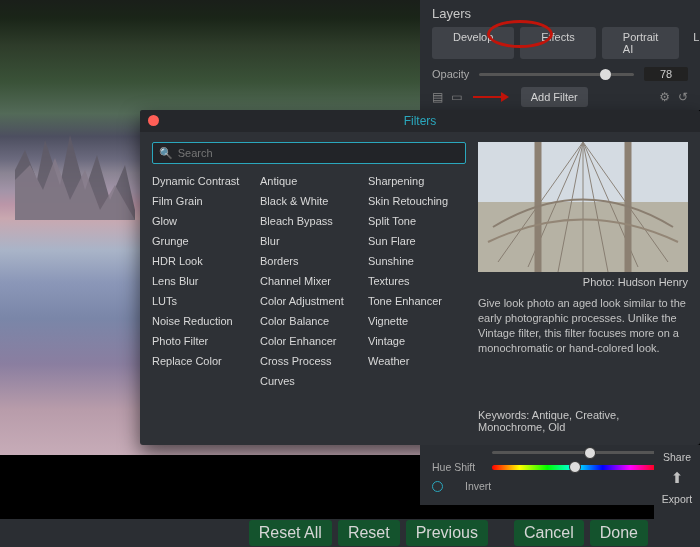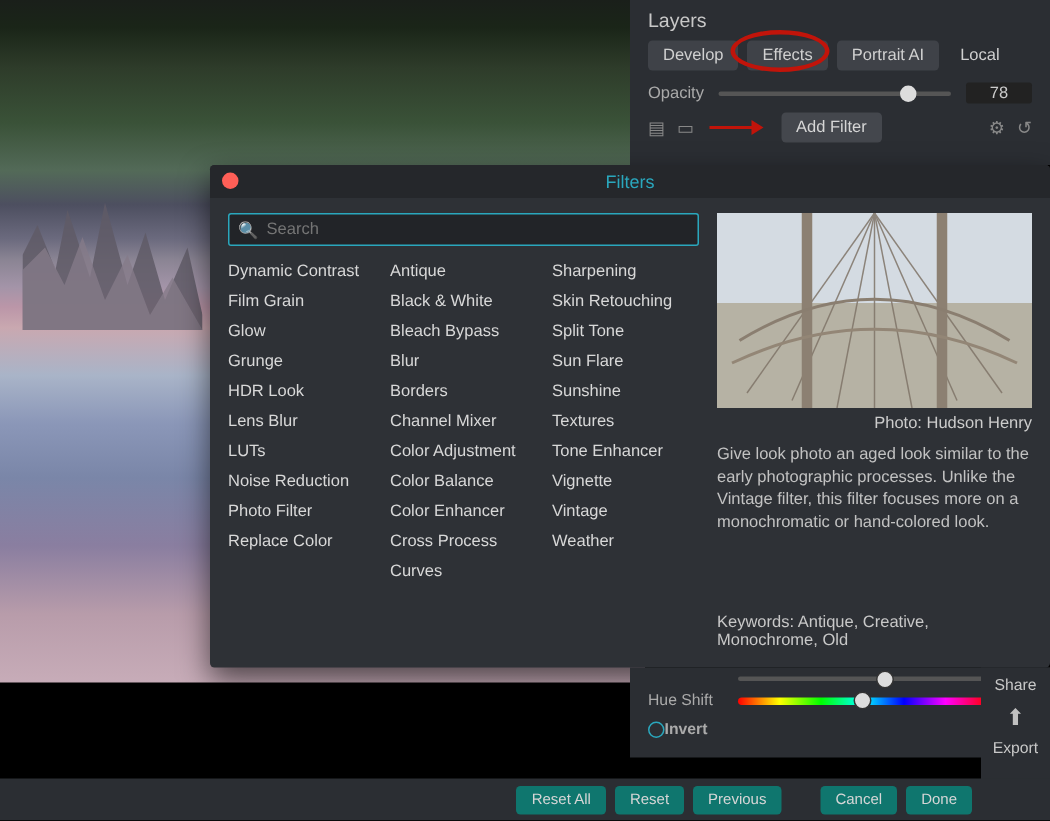--- a/index.html
+++ b/index.html
@@ -32,21 +32,21 @@
 .layers-panel {
   position: absolute; left: 420px; top: 0;
   width: 280px; height: 110px;
   background: #2b2e33;
   padding: 6px 12px 8px 12px;
 }
 .layers-title { font-size: 13px; color: #c8c8c8; margin-bottom: 6px; }
 .tab-row { display: flex; gap: 6px; margin-bottom: 8px; position: relative; }
 .tab {
   background: #3f4248; color: #d0d0d0;
-  border-radius: 3px; padding: 4px 10px;
+  border-radius: 3px; padding: 4px 21px;
   font-size: 11px; cursor: pointer;
 }
 .tab.passive { background: transparent; padding: 4px 8px; }
 .ellipse-annot {
   position: absolute; left: 55px; top: -7px;
   width: 66px; height: 28px;
   border: 3px solid #c1140a;
   border-radius: 50%;
   pointer-events: none;
 }
@@ -109,40 +109,40 @@
   background:#2b2e33; padding:6px 12px;
 }
 .slider-row { display:flex; align-items:center; gap:8px; margin-bottom:6px;}
 .slider-row .lbl { font-size:10.5px; color:#aaa; width:52px;}
 .hue-track { flex:1; height:5px; border-radius:3px; position:relative;
   background: linear-gradient(90deg, #ff0000, #ffff00, #00ff00, #00ffff, #0000ff, #ff00ff, #ff0000);
 }
 .plain-track { flex:1; height:3px; background:#555; position:relative; border-radius:2px;}
 .thumb { position:absolute; top:50%; transform:translate(-50%,-50%); width:12px; height:12px; background:#ddd; border-radius:50%; border:1px solid #333;}
 .val-box { font-size:10.5px; color:#ccc; background:#222; padding:1px 4px; border-radius:2px; width:22px; text-align:right;}
-.invert-row { display:flex; align-items:center; gap:0; font-size:10.5px; color:#aaa;font-weight:bold;}
+.invert-row { display:flex; align-items:center; gap:22px; font-size:10.5px; color:#aaa;}
 .radio-dot { width:11px; height:11px; border:1.5px solid #2aa7bd; border-radius:50%;}
 
 .right-rail {
   position:absolute; right:0; top:445px;
   width:46px; height:82px;
   background:#2b2e33; display:flex; flex-direction:column; align-items:center; justify-content:flex-start; gap:6px; padding-top:6px;
 }
 .rail-item { font-size:10.5px; color:#c8c8c8; text-align:center; cursor:pointer;}
 .rail-icon { font-size:15px; color:#c0c0c0;}
 
 .button-bar {
   position:absolute; left:0; bottom:0;
   width:700px; height:28px;
   background:#2b2e33; display:flex; align-items:center; justify-content:flex-end;
   gap:6px; padding-right:52px;
 }
 .btn {
-  background:#0f766e; color:#d6d6d6; border:none; border-radius:3px;
-  padding:4px 10px; font-size:10px; cursor:pointer;
+  background:#14532d; color:#d6d6d6; border:none; border-radius:3px;
+  padding:4px 10px; font-size:16px; cursor:pointer;
 }
 .btn-gap { width:14px; }
 </style>
 </head>
 <body>
 
 <div class="bg-image">
   <div class="rocks">
     <svg viewBox="0 0 120 90" preserveAspectRatio="none">
       <polygon points="0,90 0,40 10,20 22,50 30,10 45,55 55,5 70,60 82,25 95,70 110,35 120,80 120,90" fill="#5f5a66" opacity="0.85"></polygon>

